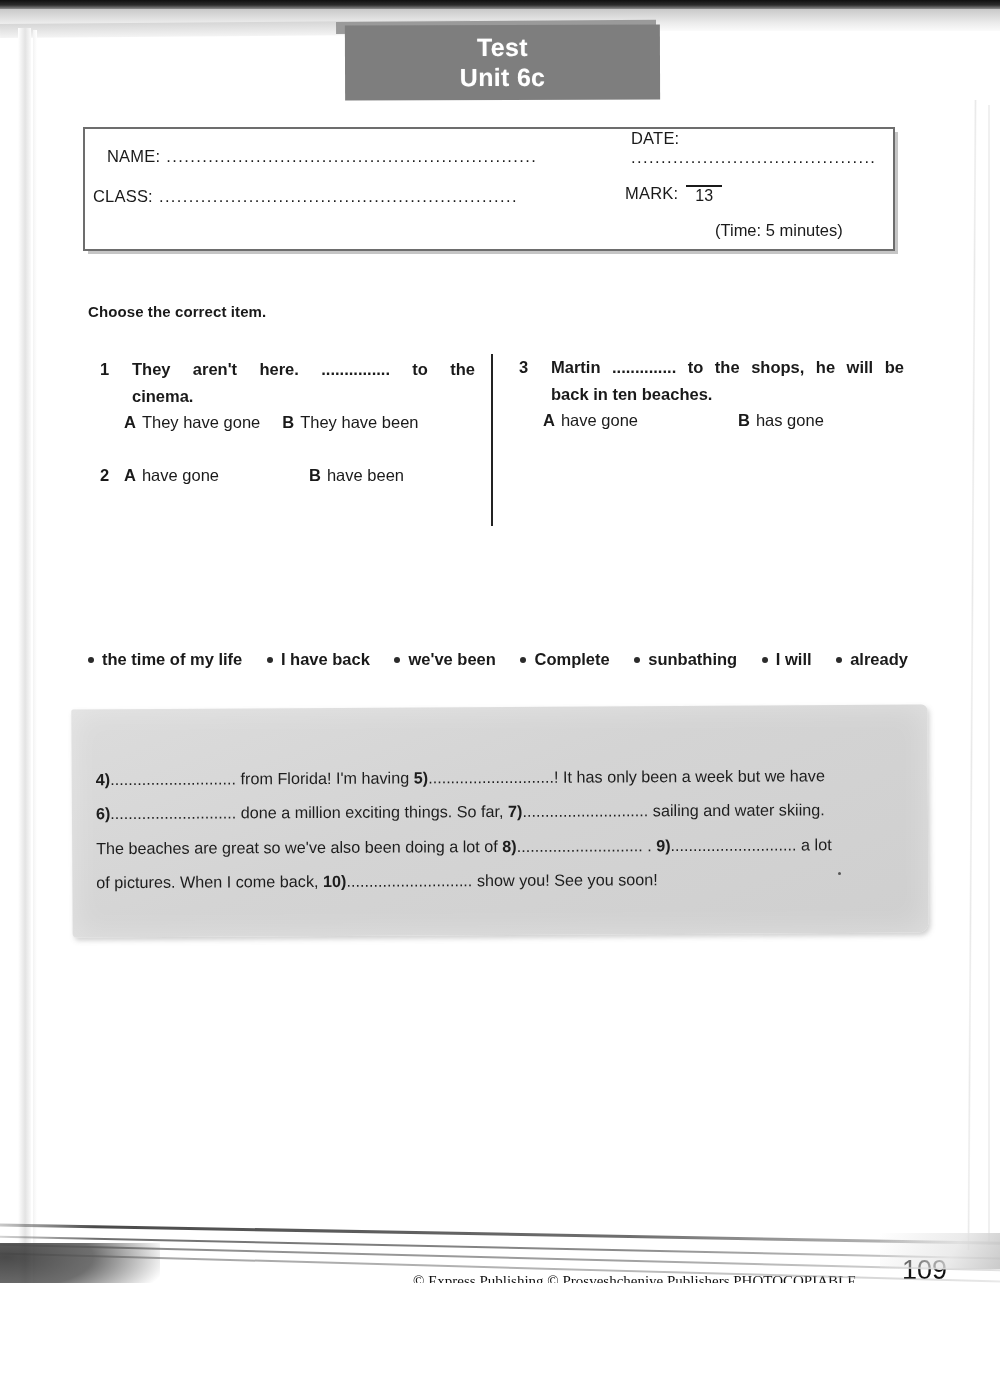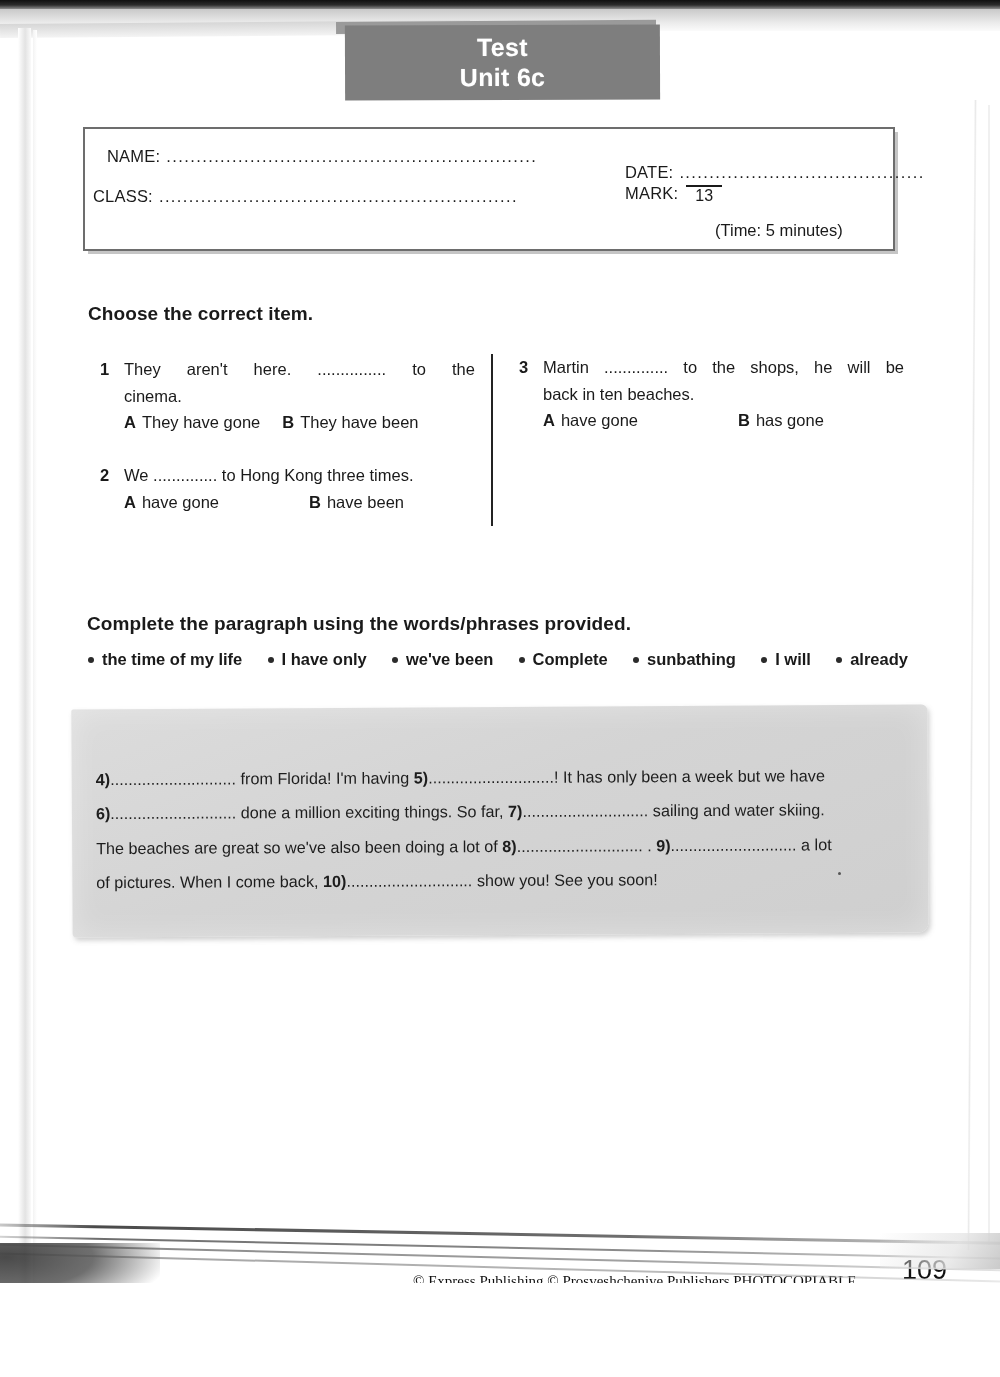--- a/index.html
+++ b/index.html
@@ -139,21 +139,21 @@
   }
   .info-row {
     position: absolute;
     display: flex;
     align-items: baseline;
     font-size: 16.5px;
     white-space: nowrap;
   }
   .row-name  { left: 22px; top: 18px; width: 520px; }
   .row-class { left: 8px; top: 58px; width: 520px; }
-  .row-date  { left: 540px; top: 34px; }
+  .row-date  { left: 540px; top: 0; flex-direction: column; }
   .row-mark  { left: 540px; top: 54px; }
   .info-label { letter-spacing: .2px; }
   .dots {
     flex: 1;
     margin-left: 6px;
     overflow: hidden;
     letter-spacing: 1.4px;
     font-size: 16.5px;
   }
   .dots-fixed { margin-left: 6px; letter-spacing: 1.4px; }
@@ -180,21 +180,21 @@
   .time-note {
     position: absolute;
     left: 630px; top: 92px;
     font-size: 16.5px;
     white-space: nowrap;
   }
 
   
   .heading {
     position: absolute;
-    font-size: 19px;
+    font-size: 15px;
     font-weight: bold;
     letter-spacing: .1px;
     white-space: nowrap;
   }
   #heading-1 { left: 88px; top: 303px; }
   #heading-2 { left: 87px; top: 613px; }
 
   .col-divider {
     position: absolute;
     left: 491px; top: 354px;
@@ -205,21 +205,21 @@
   .q {
     position: absolute;
     font-size: 16.5px;
     line-height: 1.62;
   }
   .q .num {
     position: absolute;
     left: 0; top: 0;
     font-weight: bold;
   }
-  .q .body { margin-left: 24px; }
+  .q .body { margin-left: 32px; font-weight: bold; }
   .q .opts { margin-left: 24px; display: flex; }
   .q .opts .opt-letter { font-weight: bold; margin-right: 6px; }
   .q .opts .opt { white-space: nowrap; display: flex; }
 
   #q1 { left: 100px; top: 356px; width: 375px; }
   #q1 .stem { text-align: justify; text-align-last: justify; }
   #q1 .opt-b { margin-left: 22px; }
   #q2 { left: 100px; top: 462px; width: 375px; }
   #q2 .opt-b { margin-left: 90px; }
   #q3 { left: 519px; top: 354px; width: 385px; }
@@ -360,25 +360,20 @@
       </span>
       <span class="opt opt-b">
         <span class="opt-letter">B</span>
         <span>They have been</span>
       </span>
     </div>
   </div>
 
   <div class="q" id="q2">
     <span class="num">2</span>
-    <div class="body">
-      <span>We</span>
-      <span>..............</span>
-      <span>to Hong Kong three times.</span>
-    </div>
     <div class="opts">
       <span class="opt opt-a">
         <span class="opt-letter">A</span>
         <span>have gone</span>
       </span>
       <span class="opt opt-b">
         <span class="opt-letter">B</span>
         <span>have been</span>
       </span>
     </div>
@@ -399,30 +394,29 @@
         <span class="opt-letter">A</span>
         <span>have gone</span>
       </span>
       <span class="opt opt-b">
         <span class="opt-letter">B</span>
         <span>has gone</span>
       </span>
     </div>
   </div>
 
-  <div class="heading" id="heading-2">Complete the paragraph using the words/phrases provided.</div>
 
   <div class="wordbank">
     <span class="item">
       <span class="bullet"></span>
       <span>the time of my life</span>
     </span>
     <span class="item">
       <span class="bullet"></span>
-      <span>I have only</span>
+      <span>I have back</span>
     </span>
     <span class="item">
       <span class="bullet"></span>
       <span>we've been</span>
     </span>
     <span class="item">
       <span class="bullet"></span>
       <span>Complete</span>
     </span>
     <span class="item">

